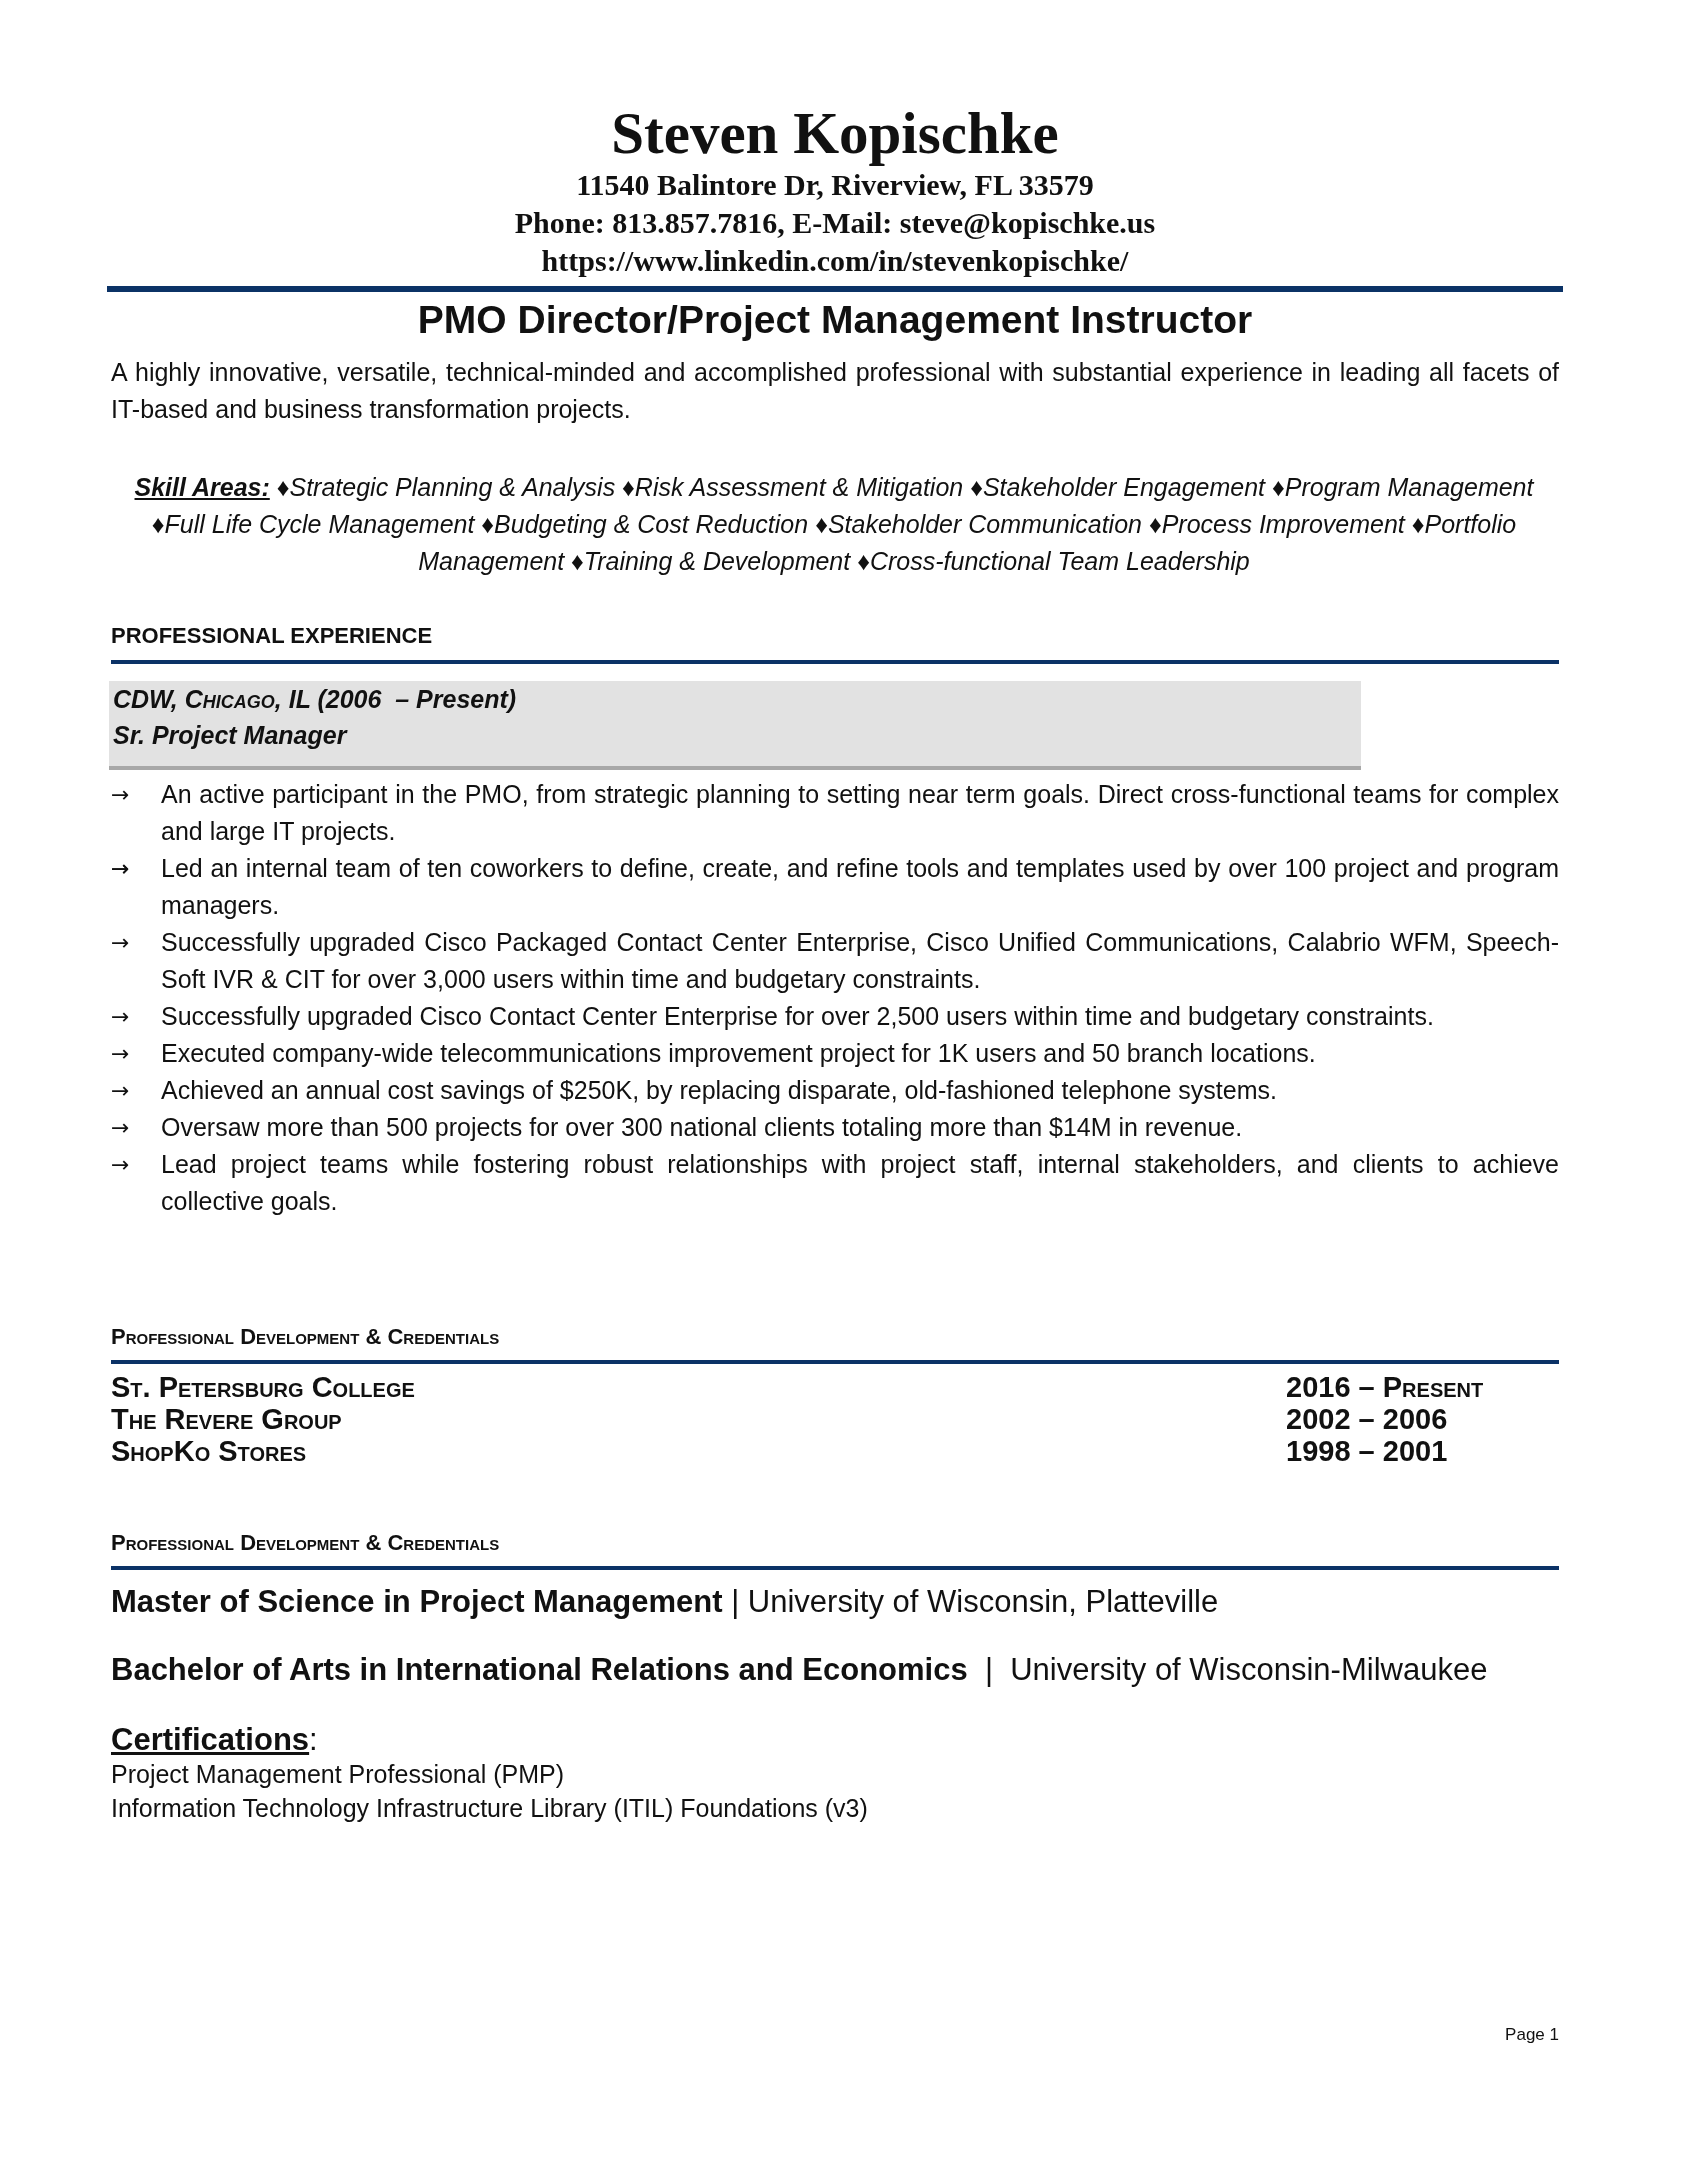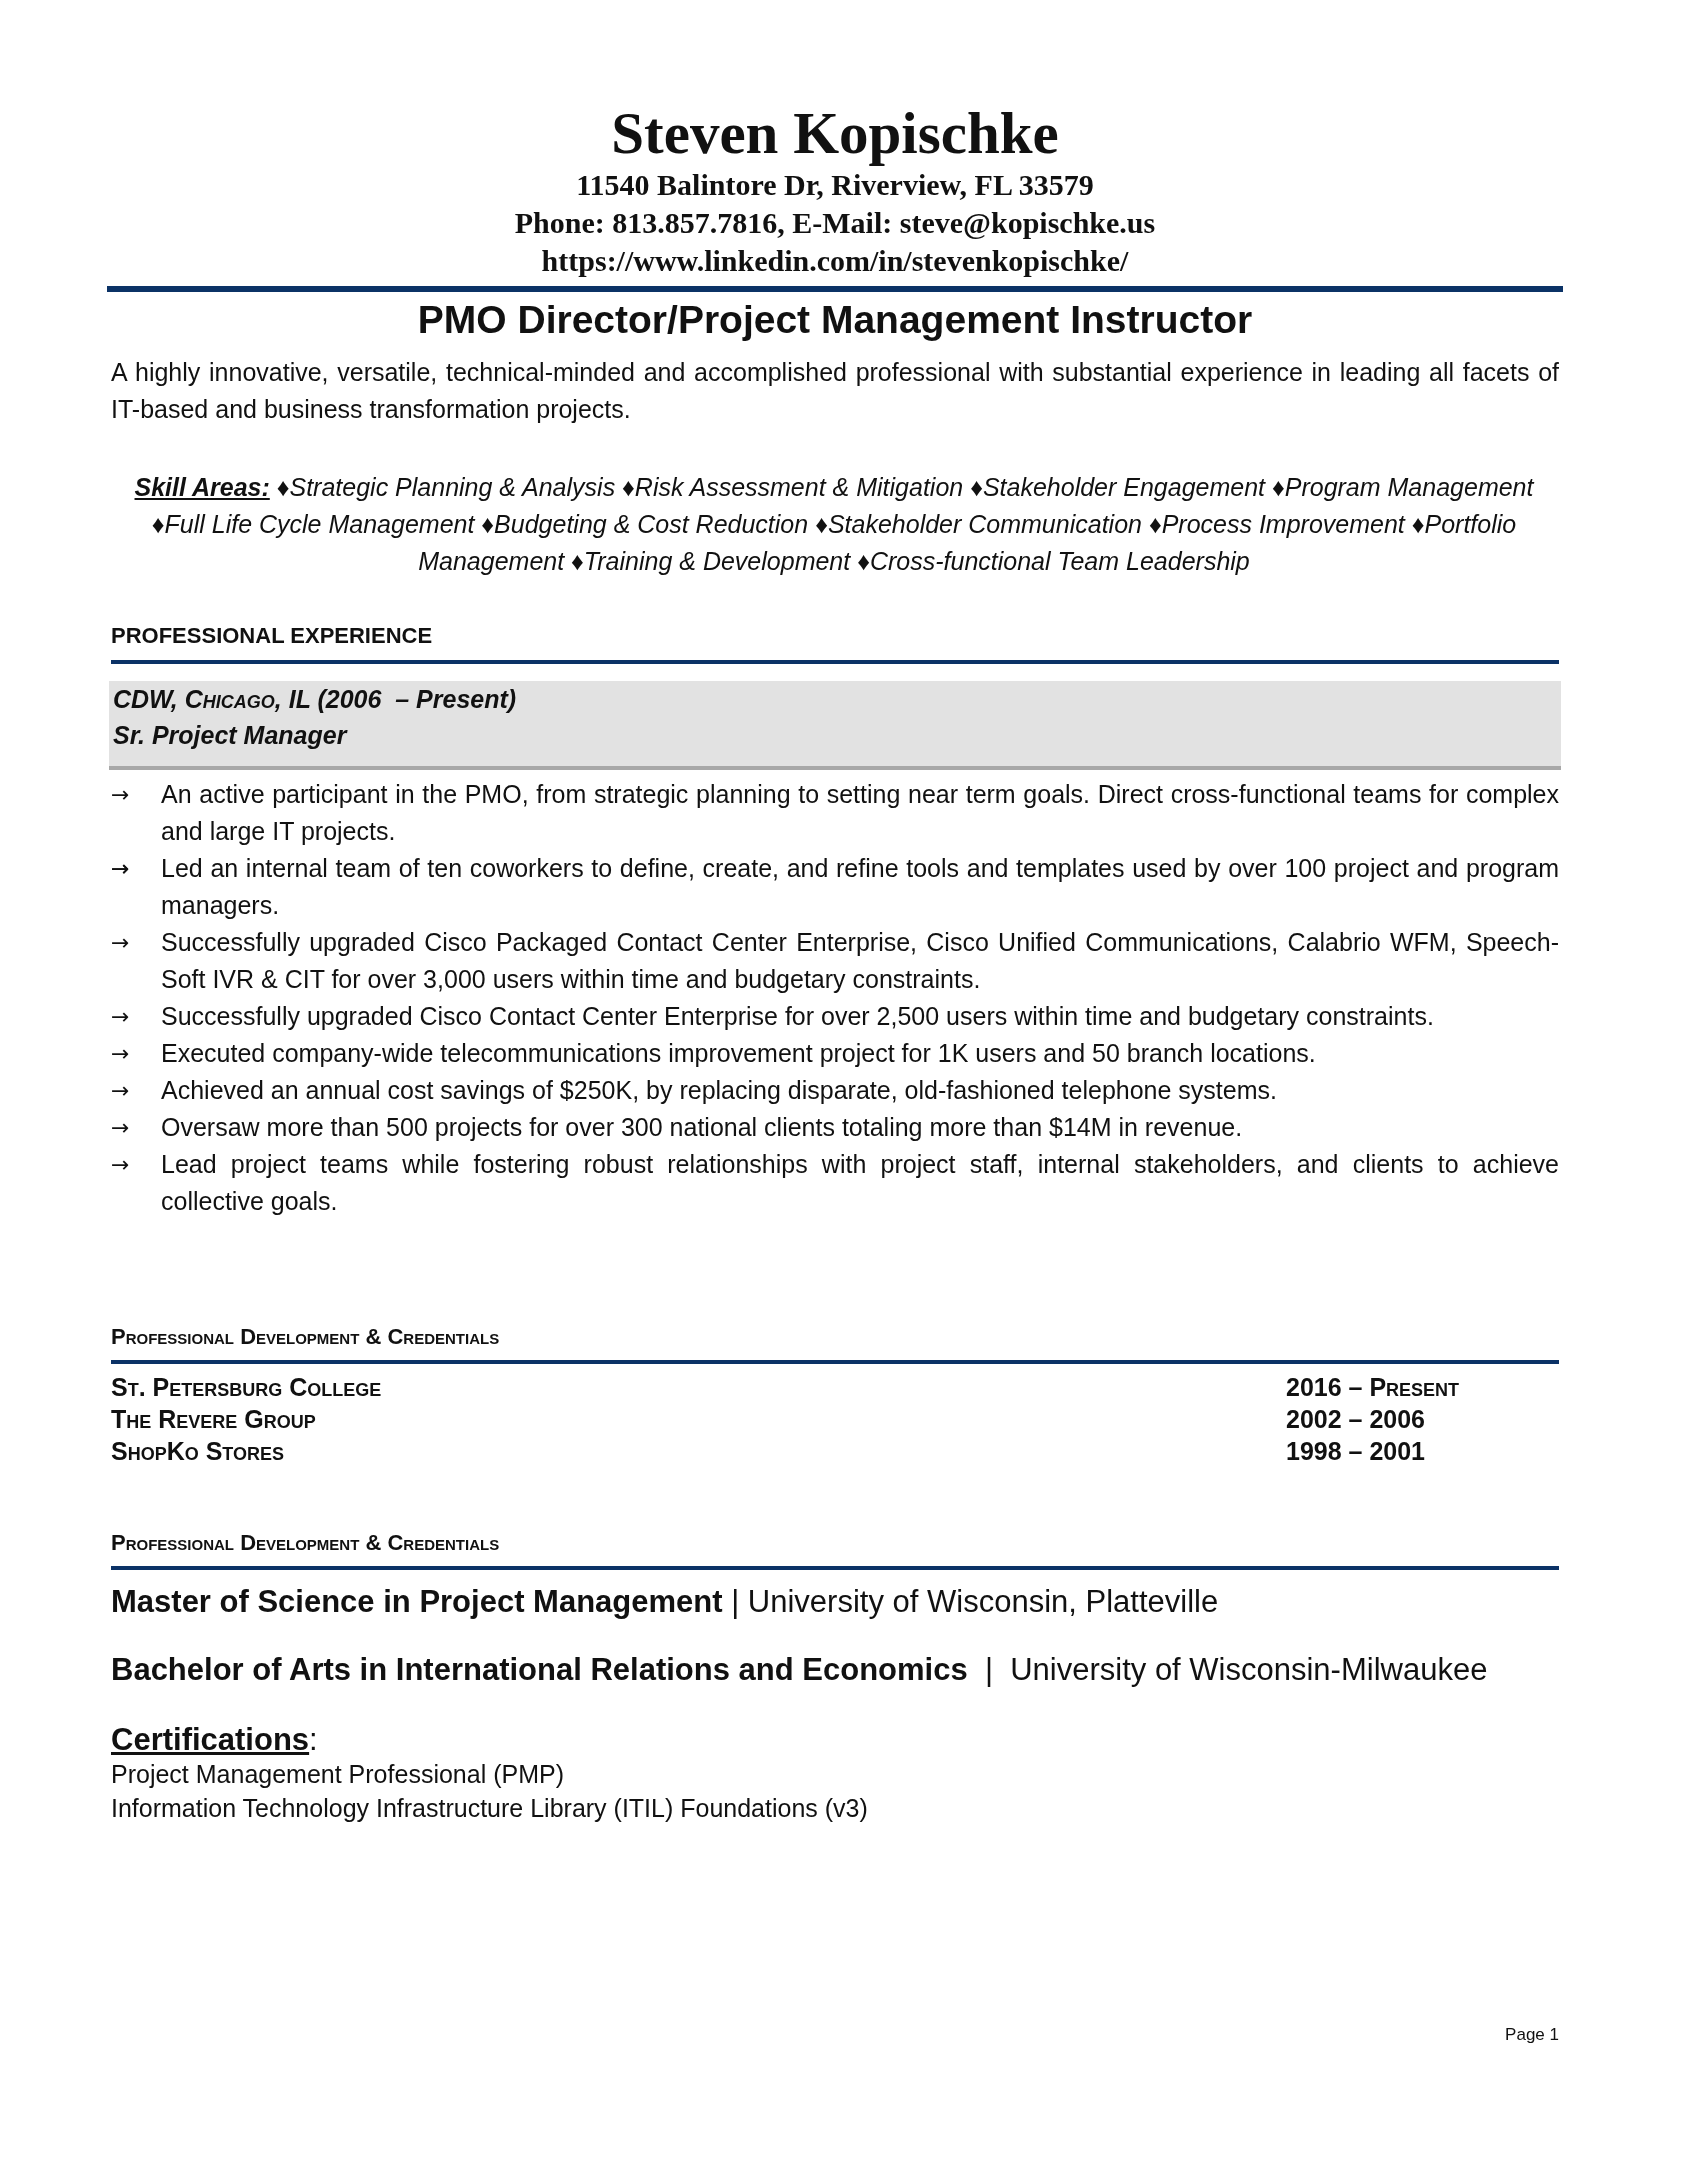--- a/index.html
+++ b/index.html
@@ -11,26 +11,26 @@
   .phone { position:absolute; top:204px; width:100%; font-size:30px; line-height:38px; }
   .linkedin { position:absolute; top:242px; width:100%; font-size:30px; line-height:38px; }
   .rule-thick { position:absolute; left:-4px; width:1456px; height:6px; background:#0b3266; }
   .rule { position:absolute; left:0; width:1448px; height:4px; background:#0b3266; }
   .title { position:absolute; top:301px; width:100%; text-align:center; font-weight:bold; font-size:39px; line-height:38px; }
   .summary { position:absolute; top:354px; width:100%; font-size:25px; line-height:37px; text-align:justify; }
   .skills { position:absolute; top:469px; width:1426px; left:10px; font-size:25px; line-height:37px; text-align:center; font-style:italic; }
   .skills .lbl { font-weight:bold; text-decoration:underline; }
   .sec-head { position:absolute; width:100%; font-weight:bold; font-size:22px; line-height:32px; }
   .sc { font-variant:small-caps; }
-  .job { position:absolute; top:681px; left:-2px; width:1452px; height:85px; background:#e2e2e2; border-bottom:4px solid #a8a8a8; }
+  .job { position:absolute; top:681px; left:-2px; width:1252px; height:85px; background:#e2e2e2; border-bottom:4px solid #a8a8a8; }
   .job div { font-style:italic; font-weight:bold; font-size:25px; line-height:36px; padding-left:4px; }
   .bullets { position:absolute; top:776px; width:100%; margin:0; padding:0; list-style:none; }
   .bullets li { position:relative; padding-left:50px; font-size:25px; line-height:37px; text-align:justify; }
   .bullets li .arr { position:absolute; left:0; top:0; font-family:"DejaVu Sans", sans-serif; font-size:22px; }
-  .cred-row { position:absolute; left:0; width:100%; font-weight:bold; font-variant:small-caps; font-size:25px; line-height:32px; }
+  .cred-row { position:absolute; left:0; width:100%; font-weight:bold; font-variant:small-caps; font-size:29px; line-height:32px; }
   .cred-row .yr { position:absolute; left:1175px; top:0; }
   .edu { position:absolute; left:0; font-size:31px; line-height:34px; }
   .edu b { font-weight:bold; }
   .cert-h { position:absolute; top:1723px; font-weight:bold; font-size:31px; line-height:34px; }
   .cert-h u { text-decoration:underline; }
   .cert { position:absolute; left:0; font-size:25px; line-height:34px; }
   .pagenum { position:absolute; top:2025px; right:0; font-size:17px;margin-left:24px; }
 </style>
 </head>
 <body>

